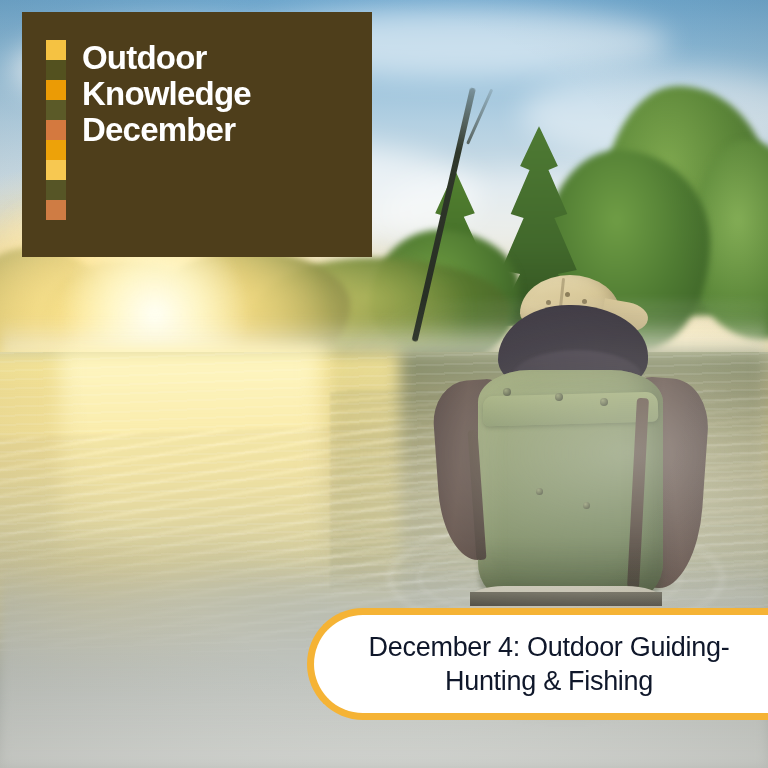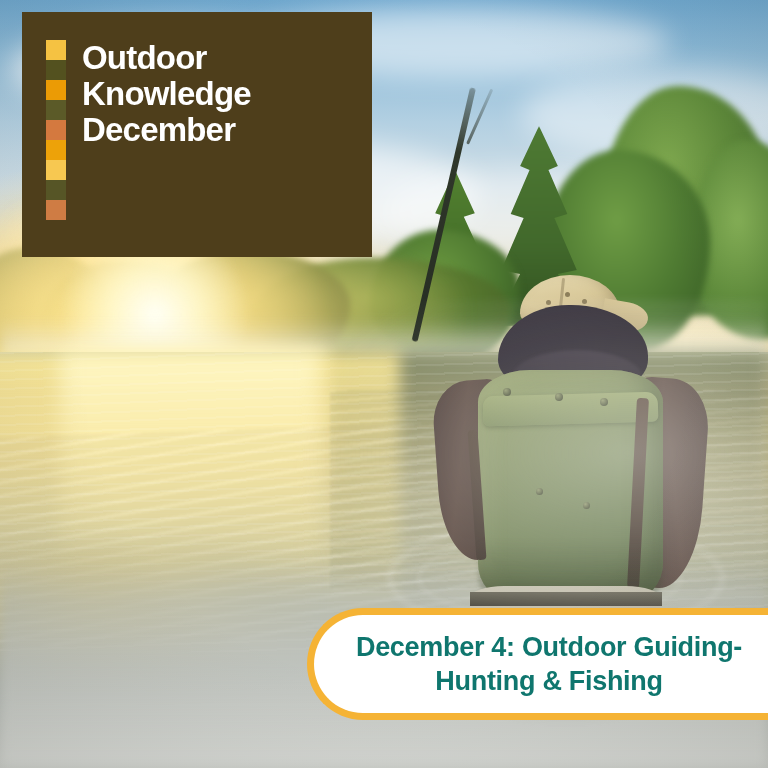--- a/index.html
+++ b/index.html
@@ -325,23 +325,23 @@
     position:absolute;left:307px;top:608px;width:461px;height:112px;
     background:#ffffff;
     border:7px solid #f5b335;
     border-right:none;
     border-radius:60px 0 0 60px;
     box-sizing:border-box;
     display:flex;align-items:center;justify-content:center;
     padding:0 18px 0 34px;
   }
   .banner-text{
-    color:#0f766e;
+    color:#0f172a;
     font-family:"Liberation Sans",sans-serif;
-    font-weight:bold;
+    font-weight:normal;
     font-size:27px;
     line-height:34px;
     text-align:center;
     letter-spacing:-.3px;
   }
 </style>
 </head>
 <body>
 
 <div class="poster">

